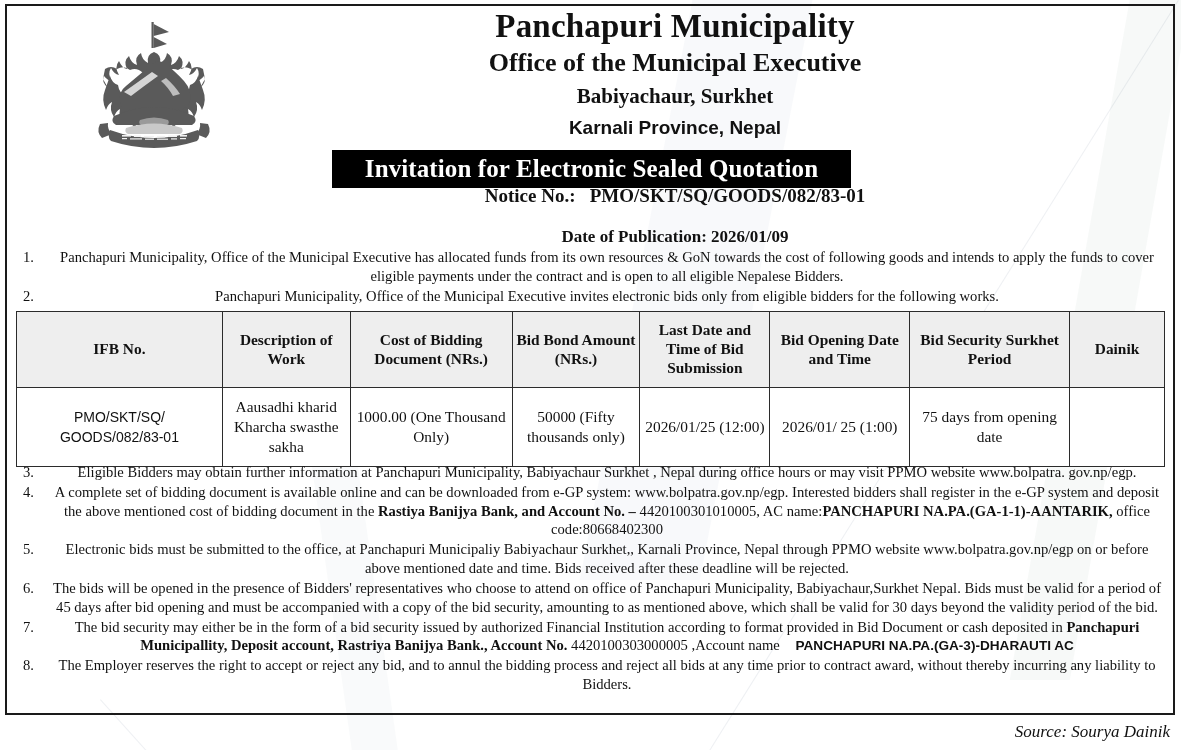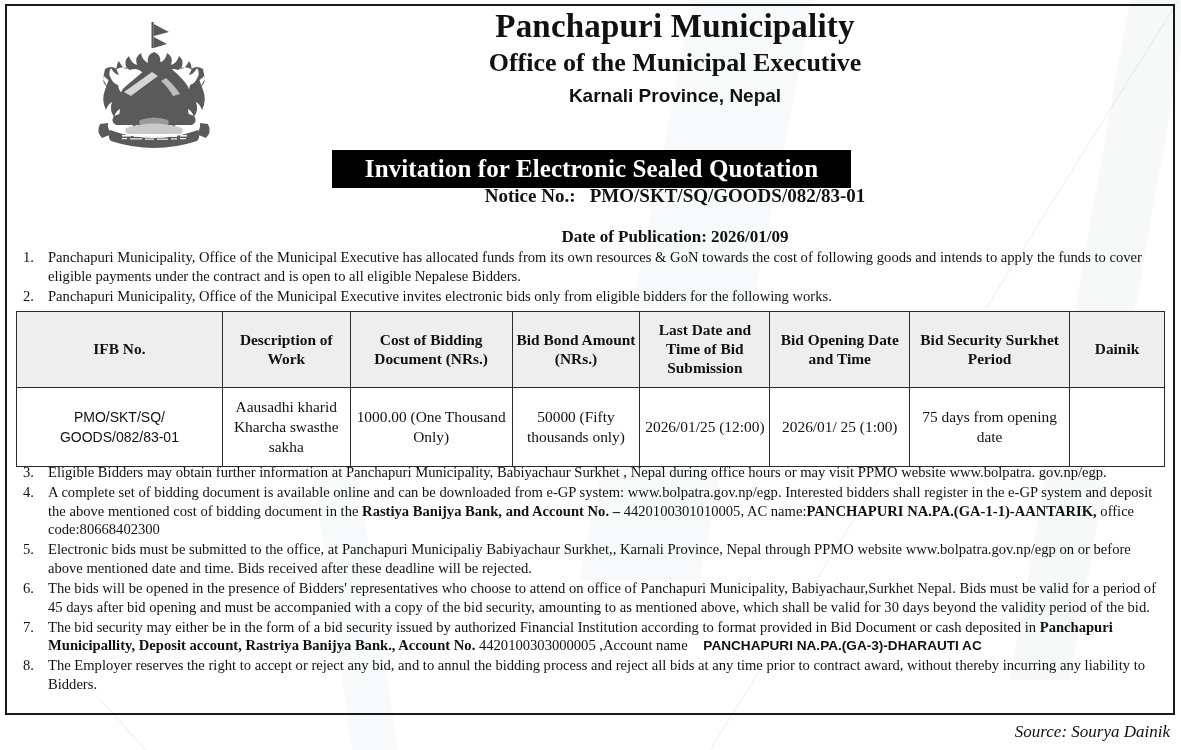--- a/index.html
+++ b/index.html
@@ -141,21 +141,21 @@
   }
   .clause .num {
     width: 30px;
     flex: 0 0 30px;
     text-align: left;
     padding-left: 5px;
     box-sizing: border-box;
   }
   .clause .body {
     flex: 1 1 auto;
-    text-align: left;
+    text-align: center;
   }
   .clause b { font-weight: bold; }
   .clause .sans-b {
     font-family: "Liberation Sans", sans-serif;
     font-weight: bold;
     font-size: 13.6px;
     margin-left: 12px;
   }
 
   
@@ -268,20 +268,21 @@
         <rect x="93" y="122.3" width="6" height="1.2"></rect>
           <rect x="102" y="122" width="6" height="1.2"></rect>
       </g>
     </g>
   </svg>
 </div>
 
 <div class="hdr">
   <div class="line1">Panchapuri Municipality</div>
   <div class="line2">Office of the Municipal Executive</div>
+  <div class="line3">Babiyachaur, Surkhet</div>
   <div class="line4">Karnali Province, Nepal</div>
 </div>
 
 <div class="banner">
   <span>Invitation for Electronic Sealed Quotation</span>
 </div>
 
 <div class="notice-no">
   <span>Notice No.:</span>
   &nbsp;

